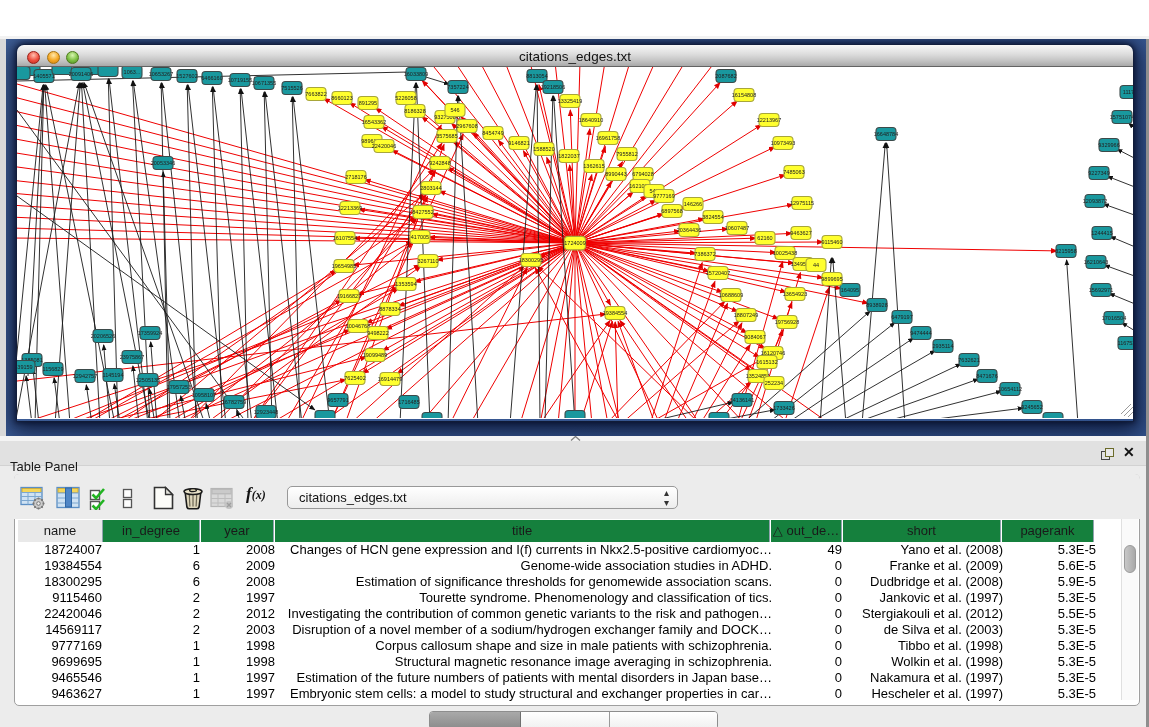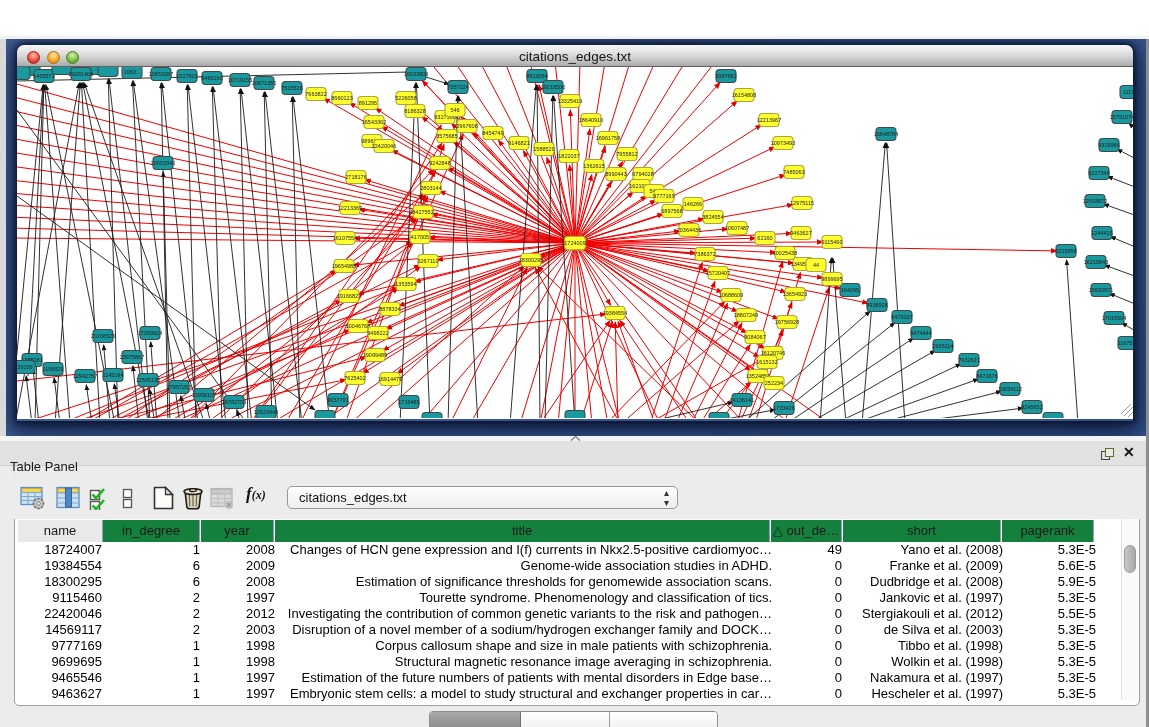--- a/index.html
+++ b/index.html
@@ -725,21 +725,21 @@
         <span class="c c3">1998</span>
         <span class="c c4">Structural magnetic resonance image averaging in schizophrenia.</span>
         <span class="c c5">0</span>
         <span class="c c6">Wolkin et al. (1998)</span>
         <span class="c c7">5.3E-5</span>
       </div>
 <div class="tr" style="top:634px">
         <span class="c c1">9465546</span>
         <span class="c c2">1</span>
         <span class="c c3">1997</span>
-        <span class="c c4">Estimation of the future numbers of patients with mental disorders in Edge base…</span>
+        <span class="c c4">Estimation of the future numbers of patients with mental disorders in Japan base…</span>
         <span class="c c5">0</span>
         <span class="c c6">Nakamura et al. (1997)</span>
         <span class="c c7">5.3E-5</span>
       </div>
 <div class="tr" style="top:650px">
         <span class="c c1">9463627</span>
         <span class="c c2">1</span>
         <span class="c c3">1997</span>
         <span class="c c4">Embryonic stem cells: a model to study structural and exchanger properties in car…</span>
         <span class="c c5">0</span>

